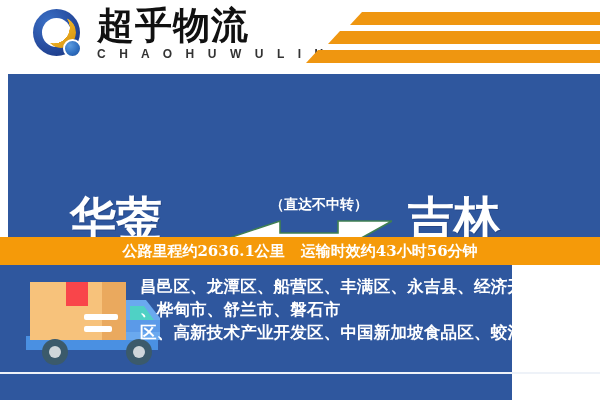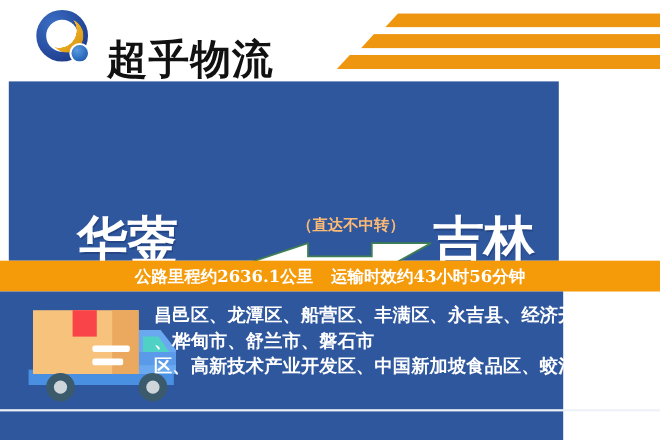--- a/index.html
+++ b/index.html
@@ -78,21 +78,20 @@
     background: radial-gradient(circle at 34% 30%, #5b9be0 0%, #2f6fc0 55%, #1d4f9b 100%);
     border: 2px solid #ffffff;
     box-sizing: border-box;
   }
 
   #logo-text {
     position: absolute;
     left: 97px;
     top: 6px;
     width: 190px;
-    margin-top: 28px;
   }
   #logo-cn {
     font-family: "DejaVu Sans", "Liberation Sans", sans-serif;
     font-size: 37px;
     font-weight: bold;
     color: #111111;
     letter-spacing: 1px;
     line-height: 40px;
     white-space: nowrap;
   }
@@ -114,49 +113,49 @@
   }
   #stripe-1 { top: 12px;  width: 250px; clip-path: polygon(12px 0, 100% 0, 100% 100%, 0 100%); }
   #stripe-2 { top: 31px;  width: 272px; clip-path: polygon(12px 0, 100% 0, 100% 100%, 0 100%); }
   #stripe-3 { top: 50px;  width: 294px; clip-path: polygon(12px 0, 100% 0, 100% 100%, 0 100%); }
 
   
   #route-band {
     position: absolute;
     left: 8px;
     top: 74px;
-    width: 500px;
+    width: 592px;
     height: 163px;
     background: #2f579e;
   }
 
   .city {
     position: absolute;
     top: 118px;
     font-family: "DejaVu Sans", "Liberation Sans", sans-serif;
     font-size: 46px;
     font-weight: bold;
     color: #ffffff;
     line-height: 52px;
     white-space: nowrap;
     text-shadow: 1px 1px 0 rgba(20,40,90,0.35);
   }
   #city-origin { left: 62px; }
-  #city-dest   { left: 386px; }
+  #city-dest   { left: 400px; }
 
   #route-note-top {
     position: absolute;
     left: 251px;
     top: 122px;
     width: 120px;
     text-align: center;
     font-family: "DejaVu Sans", "Liberation Sans", sans-serif;
     font-size: 14px;
     font-weight: bold;
-    color: #fdba74;
+    color: #ffffff;
     white-space: nowrap;
   }
   #route-note-bottom {
     position: absolute;
     left: 246px;
     top: 186px;
     width: 130px;
     text-align: center;
     font-family: "DejaVu Sans", "Liberation Sans", sans-serif;
     font-size: 14px;

